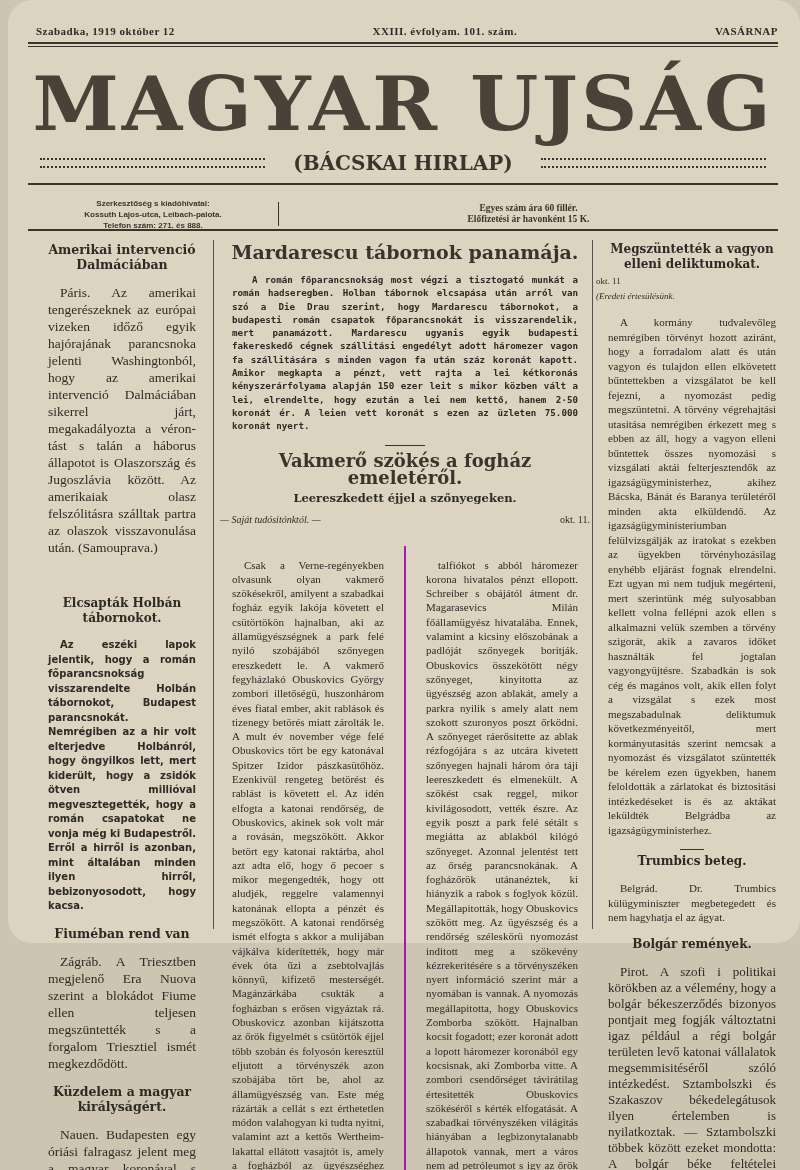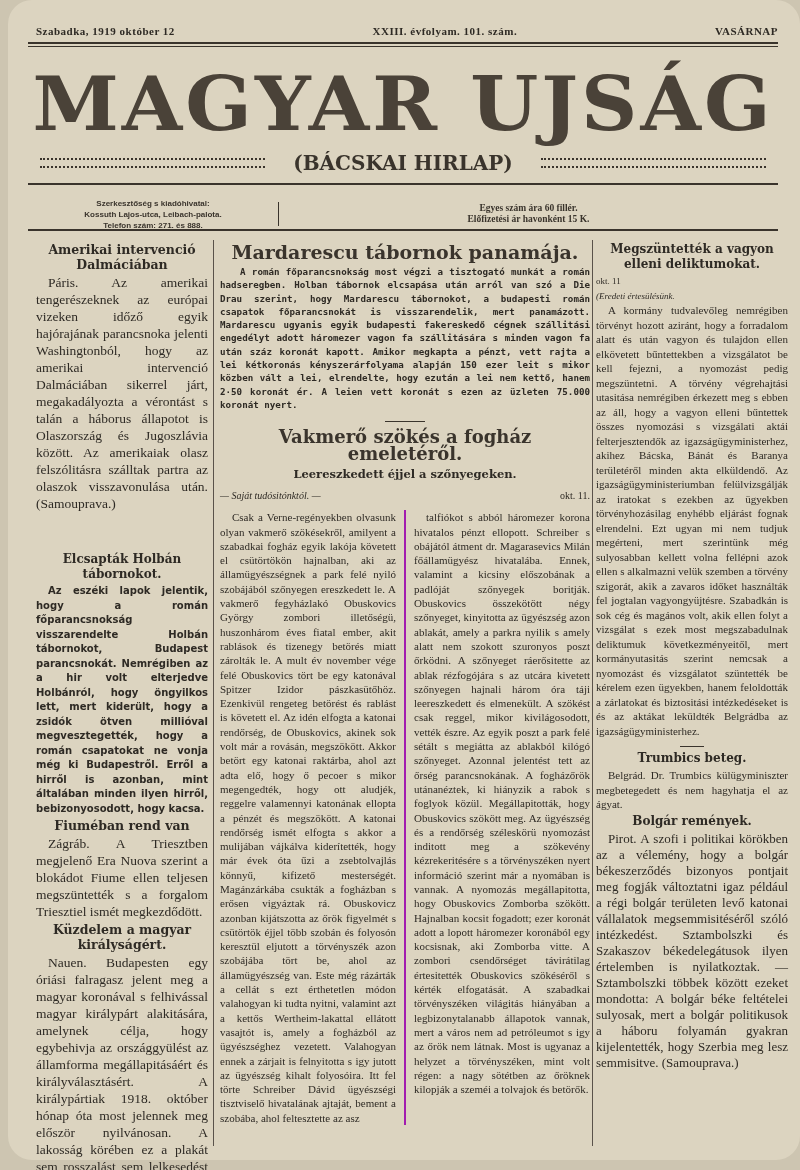--- a/index.html
+++ b/index.html
@@ -1,44 +1,44 @@
 <!DOCTYPE html>
 <html><head>
 <meta charset="utf-8">
 <style>
   html,body{margin:0;padding:0;}
   body{width:800px;height:1170px;background:#cdc5b1;overflow:hidden;font-family:"DejaVu Serif",serif;color:#2e2a24;}
-  .page{position:absolute;left:8px;top:0;width:792px;height:1160px;background:#dcd4c0;border-radius:24px;}
+  .page{position:absolute;left:8px;top:0;width:792px;height:943px;background:#dcd4c0;border-radius:24px;}
   .topline{position:absolute;top:24px;left:28px;right:22px;height:14px;font-family:"Liberation Serif",serif;font-weight:bold;font-size:11px;letter-spacing:0.5px;display:flex;justify-content:space-between;align-items:center;}
   .rule{position:absolute;left:20px;right:22px;border-top:2px solid #3a342c;}
   .rule.thin{border-top:1px solid #3a342c;}
   .masthead{position:absolute;top:64px;left:20px;right:22px;height:80px;text-align:center;font-family:"DejaVu Serif",serif;font-weight:900;font-size:78px;line-height:80px;letter-spacing:3px;color:#4a4238;transform:scaleY(0.95);}
   .subtitle-row{position:absolute;top:148px;left:20px;right:22px;height:30px;display:flex;align-items:center;justify-content:center;}
   .wavy{flex:1;height:6px;border-top:2px dotted #3a342c;border-bottom:2px dotted #3a342c;margin:0 12px;}
   .subtitle{font-family:"DejaVu Serif",serif;font-weight:bold;font-size:20px;color:#3a342c;padding:0 16px;}
   .infobox{position:absolute;top:188px;left:20px;right:22px;height:38px;display:flex;font-family:"Liberation Sans",sans-serif;font-size:8px;font-weight:bold;text-align:center;color:#3a342c;}
   .infobox .cell{display:flex;flex-direction:column;justify-content:center;line-height:11px;margin-top:14px;}
   .infobox .c1{width:250px;border-right:1px solid #3a342c;}
   .infobox .c2{width:240px;border-right:1px solid #3a342c;}
   .infobox .c3{flex:1;font-size:9.5px;font-family:"Liberation Serif",serif;}
   .editor-name{font-size:10px;letter-spacing:2px;margin-top:3px;}
   .col{position:absolute;top:240px;font-family:"Liberation Serif",serif;font-size:13.5px;line-height:17px;text-align:justify;}
-  .col p{margin:0;text-indent:12px;}
+  .col p{margin:12px;text-indent:12px;}
   .col h3{margin:2px 0 2px;text-align:center;font-family:"DejaVu Serif",serif;font-weight:bold;font-size:12.5px;line-height:15px;color:#2e2a24;}
   .left{left:28px;width:172px;}
   .right{left:588px;width:192px;font-size:11px;line-height:14.5px;}
   .right h3{font-size:12px;}
   .center{left:212px;width:370px;}
   .vline{position:absolute;top:240px;bottom:14px;border-left:1px solid #5a524a;}
   .center .bigtitle{font-family:"DejaVu Serif",serif;font-weight:bold;font-size:19px;text-align:center;margin:4px 0 4px;color:#3a342c;}
   .center .lead{font-family:"DejaVu Sans Mono",monospace;font-weight:bold;font-size:9.2px;line-height:13.3px;text-align:justify;}
   .center .lead p{text-indent:20px;}
   .shortrule{width:40px;margin:10px auto 6px;border-top:1px solid #3a342c;}
   .center .subhead{font-family:"DejaVu Serif",serif;font-weight:bold;font-size:11.5px;text-align:center;margin:0 0 4px;}
-  .byline{display:flex;justify-content:space-between;font-size:10px;font-style:italic;margin-bottom:6px;}
+  .byline{display:flex;justify-content:space-between;font-size:10px;font-style:italic;margin-bottom:18px;}
   .byline .date{font-style:normal;}
   .twocol{display:flex;gap:8px;}
   .twocol .sub{flex:1;font-size:11px;line-height:14.3px;}
   .twocol .sub:first-child{border-right:2px solid #a21caf;padding-right:8px;}
   .meta-row{display:flex;justify-content:space-between;font-size:9px;font-style:italic;flex-direction:column;}
   .meta-row span:first-child{font-style:normal;}
 </style>
 </head>
 <body>
 

